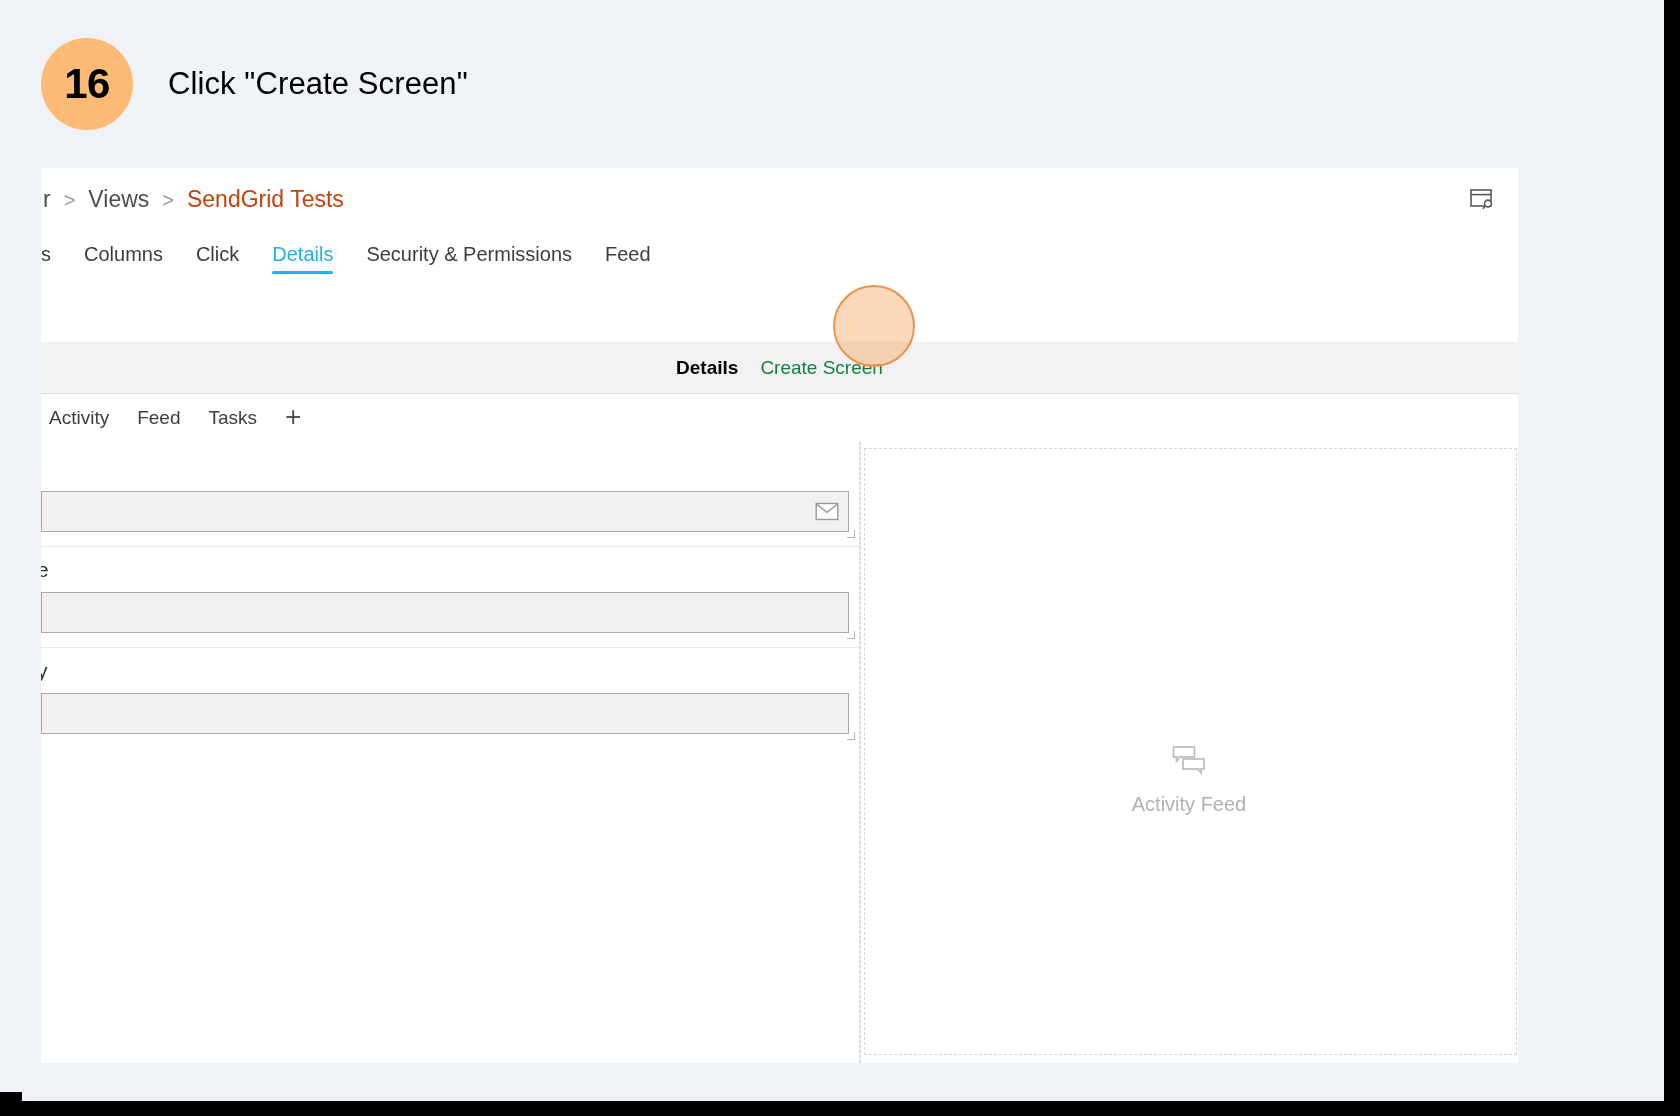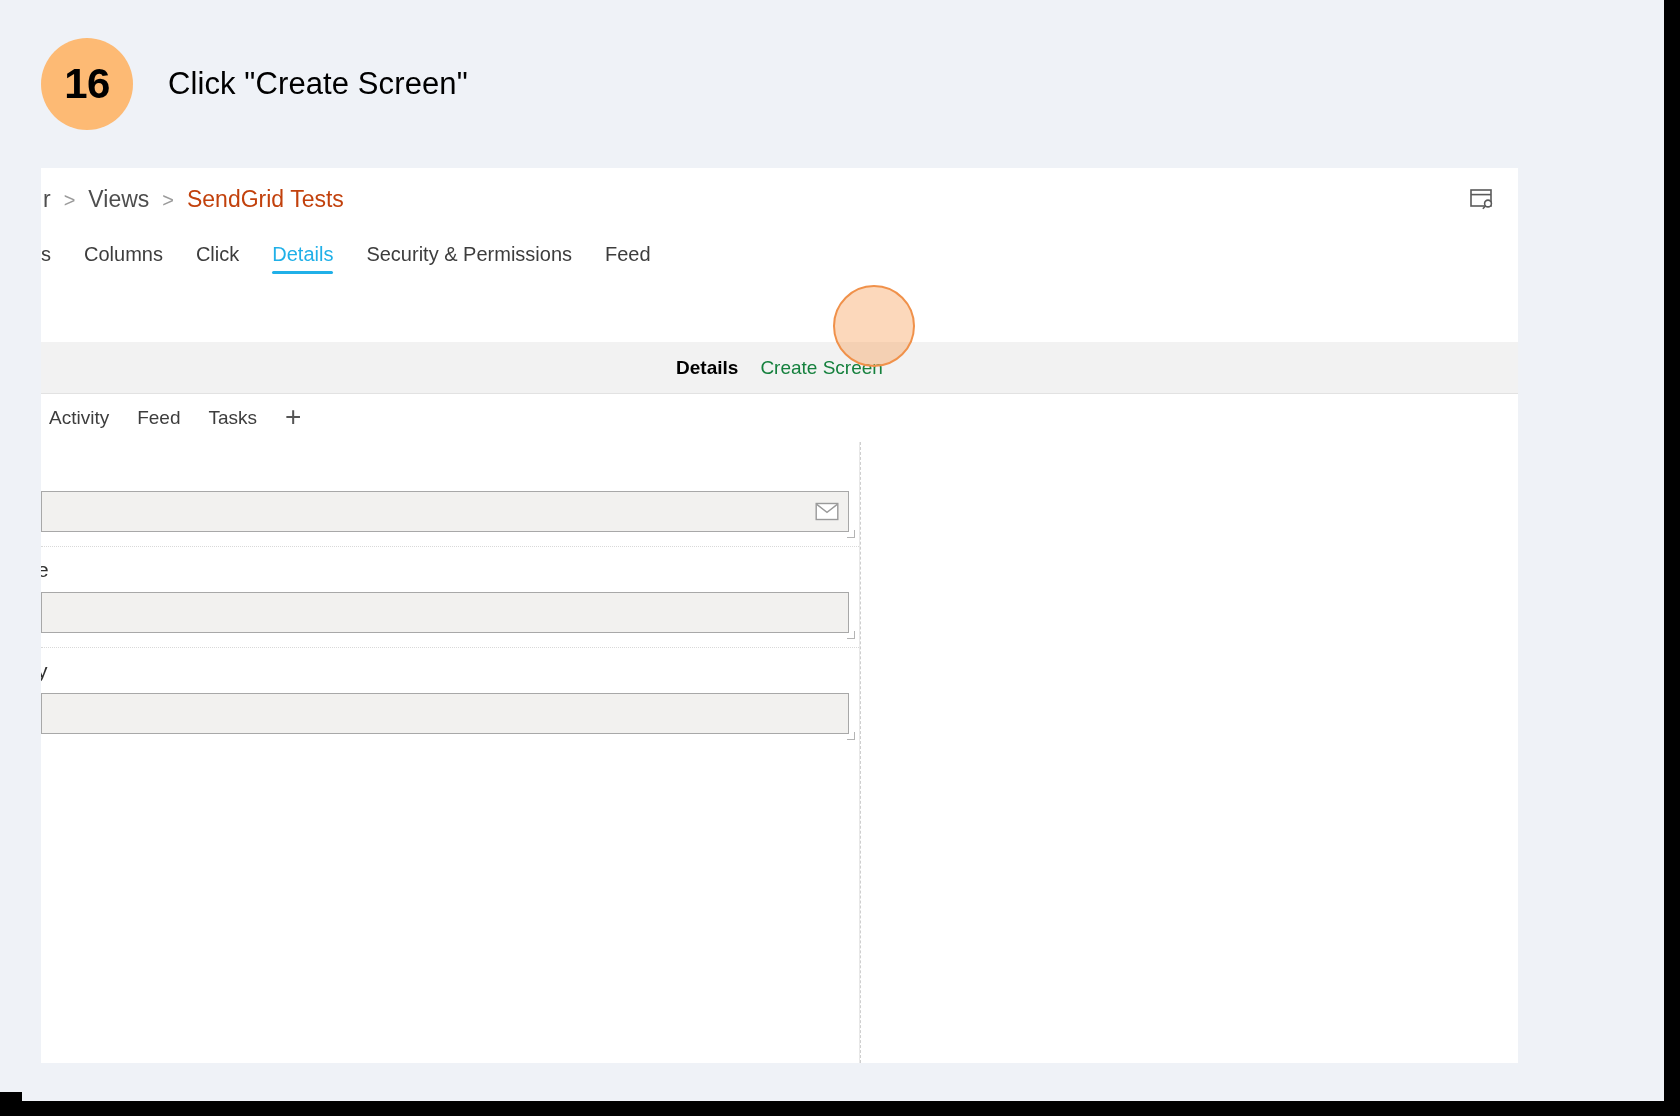--- a/index.html
+++ b/index.html
@@ -367,20 +367,34 @@
 
         <div class="form-field" style="border-bottom:none;">
           <div class="form-field-label">y</div>
           <div class="form-input">
             <span class="corner"></span>
           </div>
         </div>
 
       </div>
 
+      <div id="activity-pane">
+        <div id="activity-dashed"></div>
+        <div id="activity-placeholder">
+          <span>
+            <svg width="34" height="30" viewBox="0 0 34 30" fill="none" xmlns="http://www.w3.org/2000/svg">
+              <rect x="1.5" y="2" width="21" height="10" stroke="#b8b8b8" stroke-width="1.6" fill="#ffffff"></rect>
+              <path d="M4.5 12 L4.5 16 L8 12" stroke="#b8b8b8" stroke-width="1.6" fill="#ffffff"></path>
+              <rect x="11" y="14" width="21" height="10" stroke="#b8b8b8" stroke-width="1.6" fill="#ffffff"></rect>
+              <path d="M29 24 L29 28 L25.5 24" stroke="#b8b8b8" stroke-width="1.6" fill="#ffffff"></path>
+            </svg>
+          </span>
+          <span id="activity-feed-label">Activity Feed</span>
+        </div>
+      </div>
 
     </div>
 
     <div id="dotted-divider"></div>
 
   </div>
 
 </div>
 
 </body></html>

